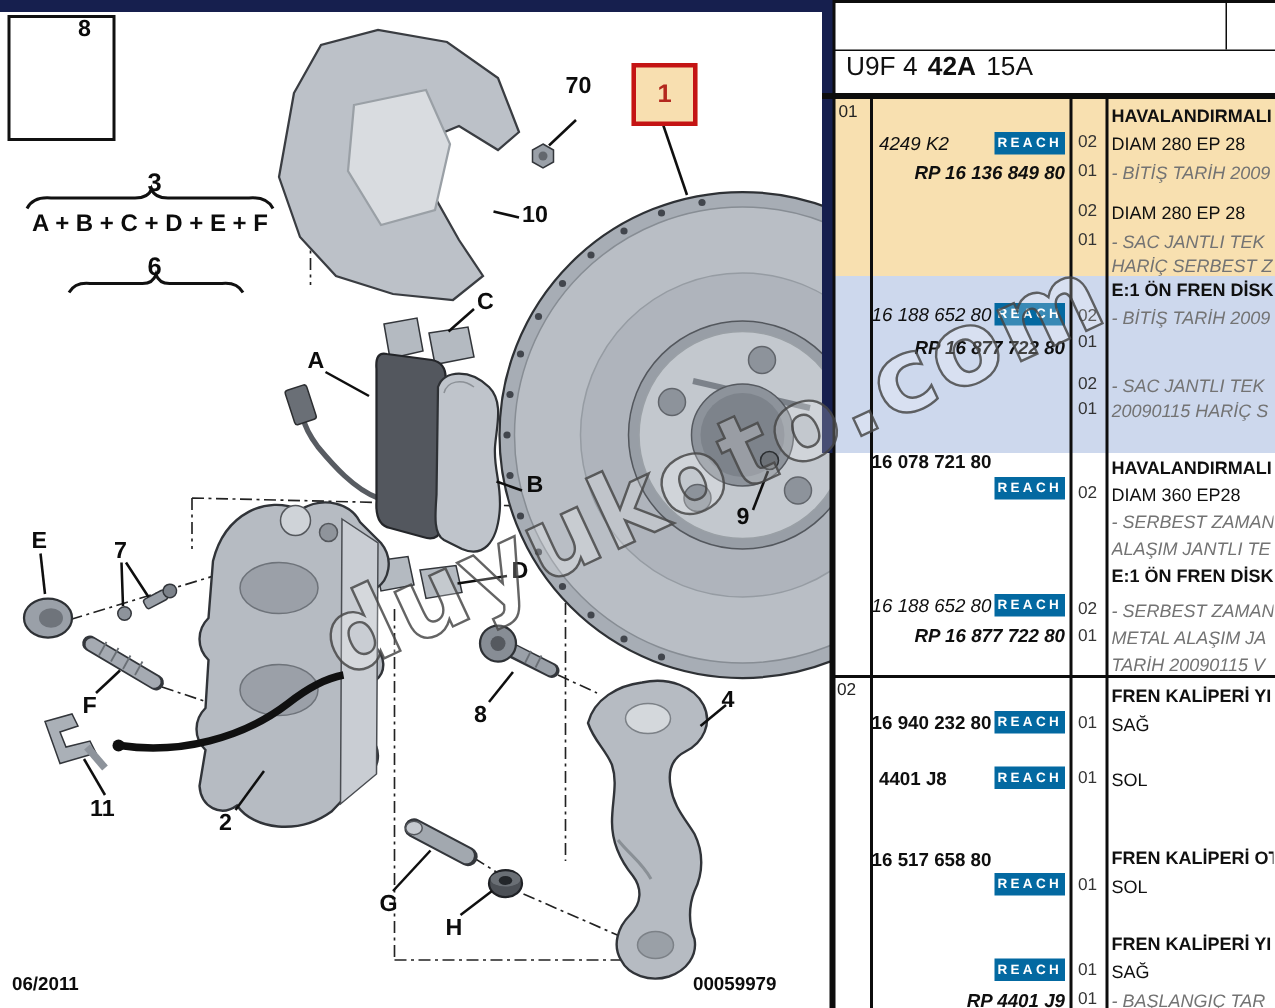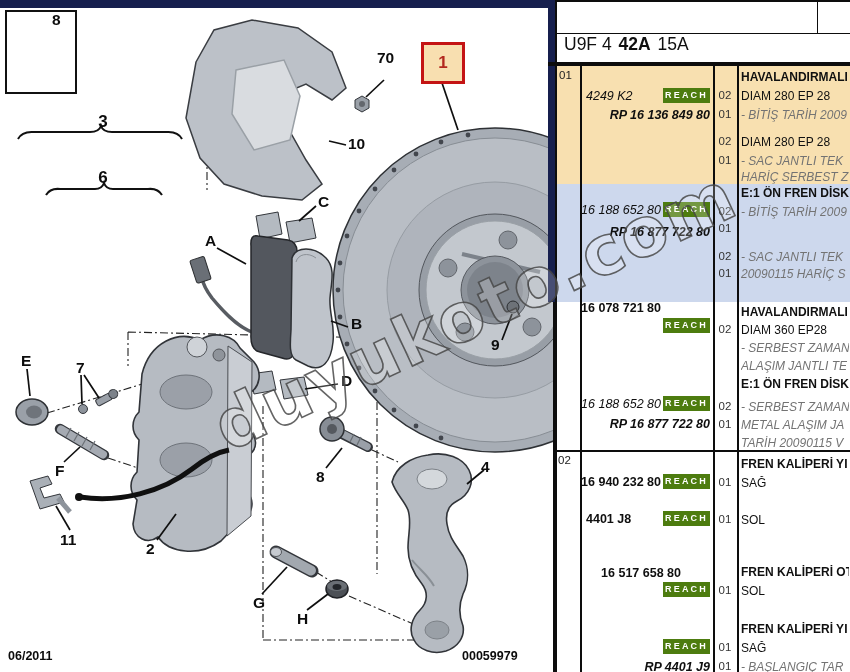--- a/index.html
+++ b/index.html
@@ -25,21 +25,21 @@
   .ord{position:absolute;font-size:11.5px;color:#222;}
   .qty{position:absolute;left:713px;width:24px;text-align:center;font-size:11.5px;color:#333;}
   .pn{position:absolute;font-size:12.5px;color:#0f0f0f;white-space:nowrap;}
   .pr{left:580px;width:130px;text-align:right;}
   .pr2{left:580px;width:81px;text-align:right;}
   .pl{left:586px;}
   .it{font-style:italic;}
   .bd{font-weight:bold;}
   .desc{position:absolute;left:741px;width:108px;overflow:hidden;font-size:12px;color:#101010;white-space:nowrap;}
   .grn{color:#737373;font-style:italic;}
-  .reach{position:absolute;left:663px;width:47px;height:15px;background:#4d7c0f;color:#fff;
+  .reach{position:absolute;left:663px;width:47px;height:15px;background:#0369a1;color:#fff;
          font-size:9px;font-weight:bold;letter-spacing:2.2px;text-align:center;line-height:15px;}
   .wm{position:absolute;left:0;top:0;pointer-events:none;z-index:30;}
 </style>
 </head>
 <body>
 
 <div class="page">
 
   <div class="abs navyband" style="left:0;top:0;width:556px;height:8px;"></div>
 
@@ -233,20 +233,21 @@
         <path d="M484,470 L467,484"></path>
       <path d="M262,594 L287,567"></path>
         <path d="M307,610 L328,594"></path>
     </g>
   </svg>
 
   <div class="inset-box"></div>
   <div class="lbl" style="left:52px;top:12px;">8</div>
 
   <div class="formula" style="left:88px;top:112px;width:30px;font-size:17px;">3</div>
+  <div class="formula" style="left:12px;top:141px;width:176px;font-size:16px;">A + B + C + D + E + F</div>
   <div class="formula" style="left:88px;top:168px;width:30px;font-size:17px;">6</div>
 
   <div class="lbl" style="left:377px;top:50px;">70</div>
   <div class="lbl" style="left:348px;top:136px;">10</div>
   <div class="one-box">1</div>
   <div class="lbl" style="left:318px;top:194px;">C</div>
   <div class="lbl" style="left:205px;top:233px;">A</div>
   <div class="lbl" style="left:351px;top:316px;">B</div>
   <div class="lbl" style="left:341px;top:373px;">D</div>
   <div class="lbl" style="left:491px;top:337px;">9</div>
@@ -299,21 +300,21 @@
   <div class="pn bd pr2" style="top:301px;">16 078 721 80</div>
   <div class="reach" style="top:318px;">REACH</div>
   <div class="pn it pr2" style="top:397px;">16 188 652 80</div>
   <div class="reach" style="top:396px;">REACH</div>
   <div class="pn bd it pr" style="top:417px;">RP 16 877 722 80</div>
 
   <div class="pn bd pr2" style="top:475px;">16 940 232 80</div>
   <div class="reach" style="top:474px;">REACH</div>
   <div class="pn bd pl" style="top:512px;">4401 J8</div>
   <div class="reach" style="top:511px;">REACH</div>
-  <div class="pn bd pr2" style="top:566px;padding-left:20px;">16 517 658 80</div>
+  <div class="pn bd pr2" style="top:566px;">16 517 658 80</div>
   <div class="reach" style="top:582px;">REACH</div>
   <div class="pn it pr2" style="top:678px;">16 078 763 80</div>
   <div class="reach" style="top:639px;">REACH</div>
   <div class="pn bd it pr" style="top:660px;">RP 4401 J9</div>
 
   <div class="qty" style="top:89px;">02</div>
   <div class="qty" style="top:108px;">01</div>
   <div class="qty" style="top:135px;">02</div>
   <div class="qty" style="top:154px;">01</div>
   <div class="qty" style="top:205px;">02</div>

